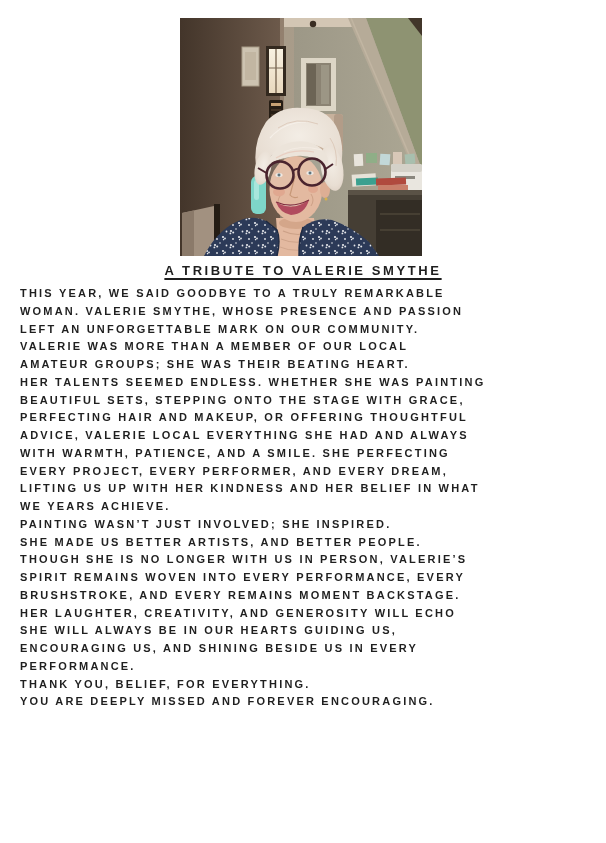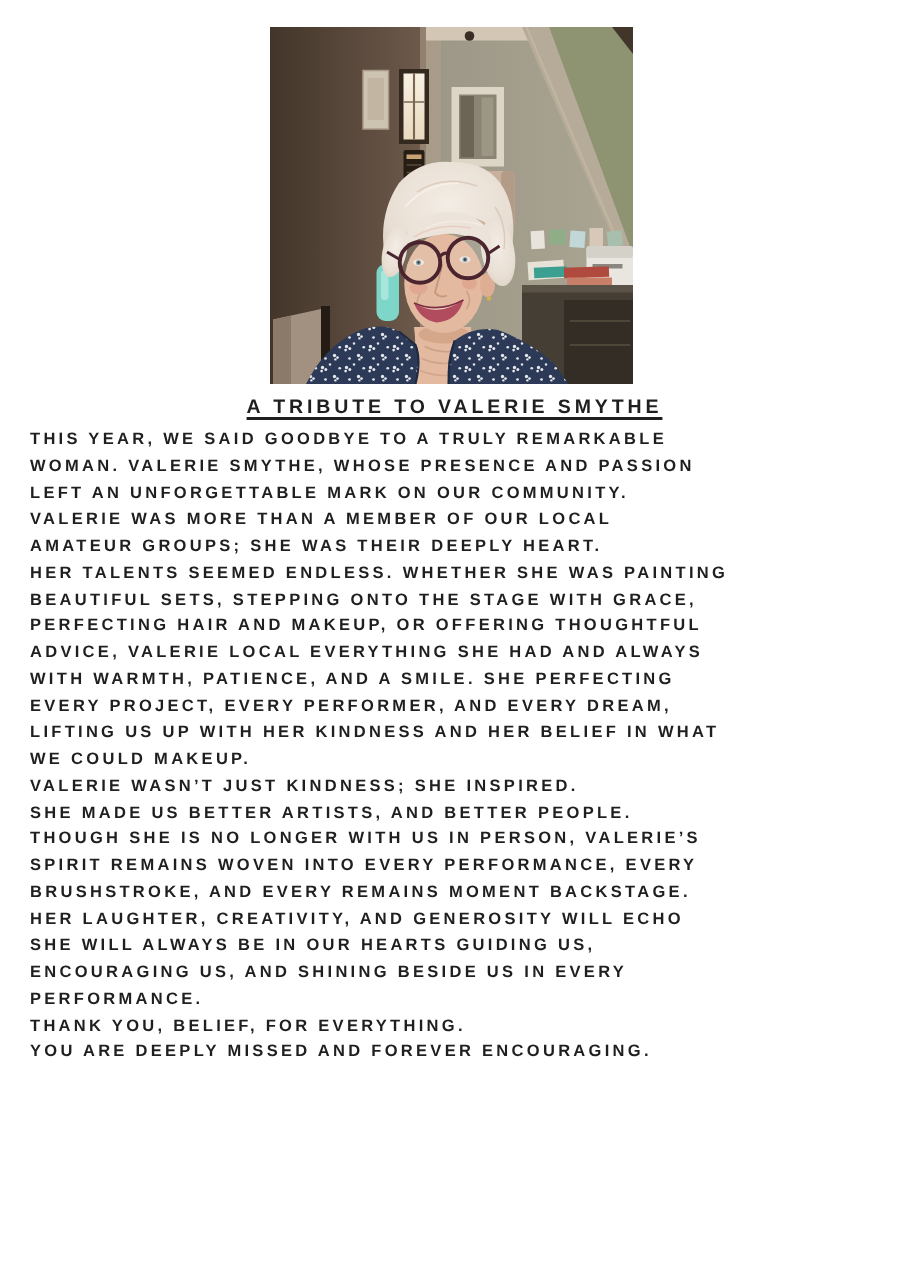--- a/index.html
+++ b/index.html
@@ -201,30 +201,30 @@
     </svg>
   </div>
 
   <h1 class="tribute-title">A TRIBUTE TO VALERIE SMYTHE</h1>
 
   <div class="tribute-body">
       <div class="tribute-line">THIS YEAR, WE SAID GOODBYE TO A TRULY REMARKABLE</div>
       <div class="tribute-line">WOMAN. VALERIE SMYTHE, WHOSE PRESENCE AND PASSION</div>
       <div class="tribute-line">LEFT AN UNFORGETTABLE MARK ON OUR COMMUNITY.</div>
       <div class="tribute-line">VALERIE WAS MORE THAN A MEMBER OF OUR LOCAL</div>
-      <div class="tribute-line">AMATEUR GROUPS; SHE WAS THEIR DEEPLY HEART.</div>
+      <div class="tribute-line">AMATEUR GROUPS; SHE WAS THEIR BEATING HEART.</div>
       <div class="tribute-line">HER TALENTS SEEMED ENDLESS. WHETHER SHE WAS PAINTING</div>
       <div class="tribute-line">BEAUTIFUL SETS, STEPPING ONTO THE STAGE WITH GRACE,</div>
       <div class="tribute-line">PERFECTING HAIR AND MAKEUP, OR OFFERING THOUGHTFUL</div>
       <div class="tribute-line">ADVICE, VALERIE LOCAL EVERYTHING SHE HAD AND ALWAYS</div>
       <div class="tribute-line">WITH WARMTH, PATIENCE, AND A SMILE. SHE PERFECTING</div>
       <div class="tribute-line">EVERY PROJECT, EVERY PERFORMER, AND EVERY DREAM,</div>
       <div class="tribute-line">LIFTING US UP WITH HER KINDNESS AND HER BELIEF IN WHAT</div>
-      <div class="tribute-line">WE COULD MAKEUP.</div>
-      <div class="tribute-line">VALERIE WASN’T JUST KINDNESS; SHE INSPIRED.</div>
+      <div class="tribute-line">WE YEARS ACHIEVE.</div>
+      <div class="tribute-line">PAINTING WASN’T JUST INVOLVED; SHE INSPIRED.</div>
       <div class="tribute-line">SHE MADE US BETTER ARTISTS, AND BETTER PEOPLE.</div>
       <div class="tribute-line">THOUGH SHE IS NO LONGER WITH US IN PERSON, VALERIE’S</div>
       <div class="tribute-line">SPIRIT REMAINS WOVEN INTO EVERY PERFORMANCE, EVERY</div>
       <div class="tribute-line">BRUSHSTROKE, AND EVERY REMAINS MOMENT BACKSTAGE.</div>
       <div class="tribute-line">HER LAUGHTER, CREATIVITY, AND GENEROSITY WILL ECHO</div>
       <div class="tribute-line">SHE WILL ALWAYS BE IN OUR HEARTS GUIDING US,</div>
       <div class="tribute-line">ENCOURAGING US, AND SHINING BESIDE US IN EVERY</div>
       <div class="tribute-line">PERFORMANCE.</div>
       <div class="tribute-line">THANK YOU, BELIEF, FOR EVERYTHING.</div>
       <div class="tribute-line">YOU ARE DEEPLY MISSED AND FOREVER ENCOURAGING.</div>

